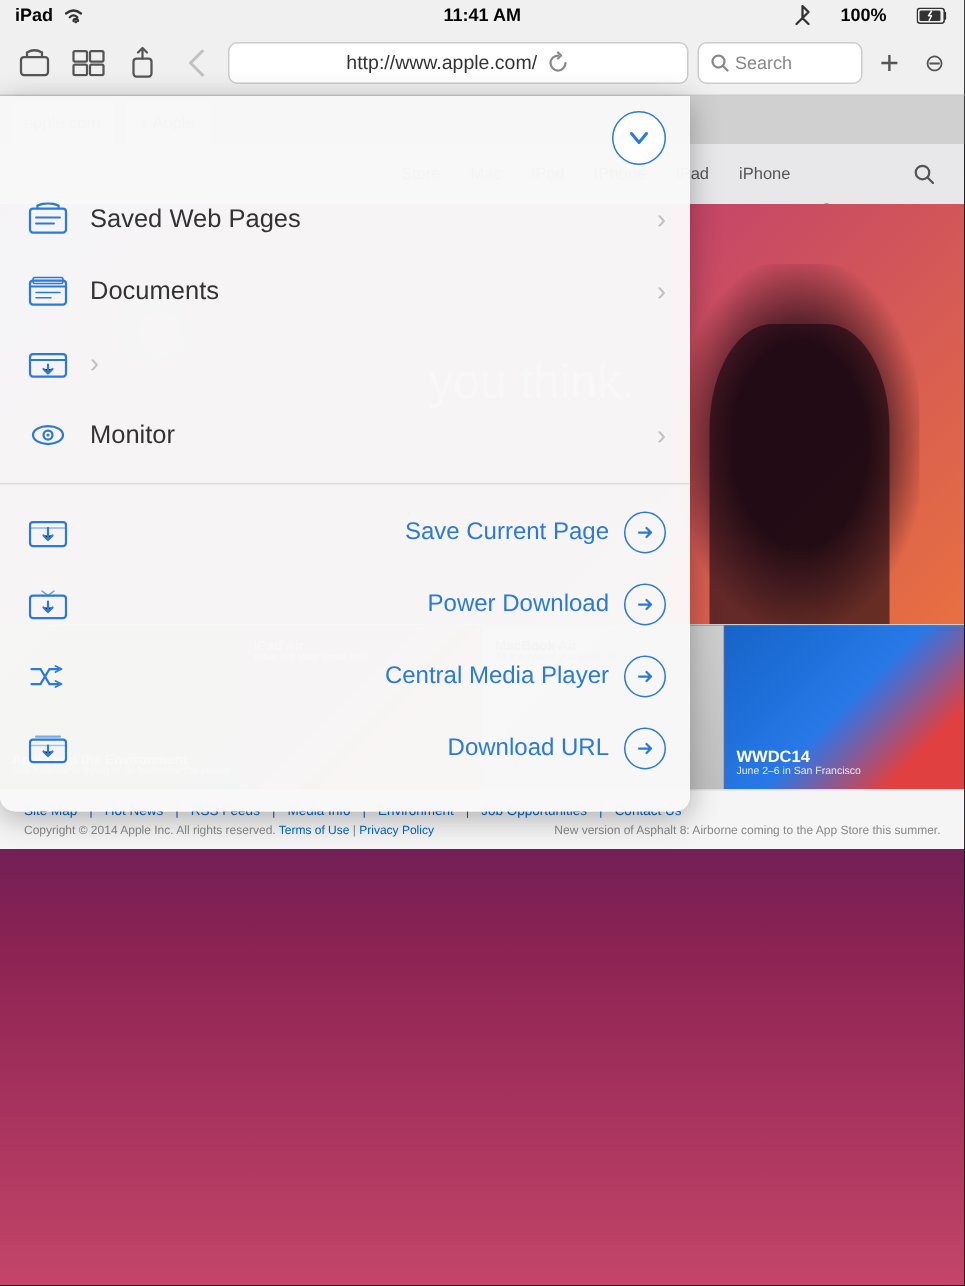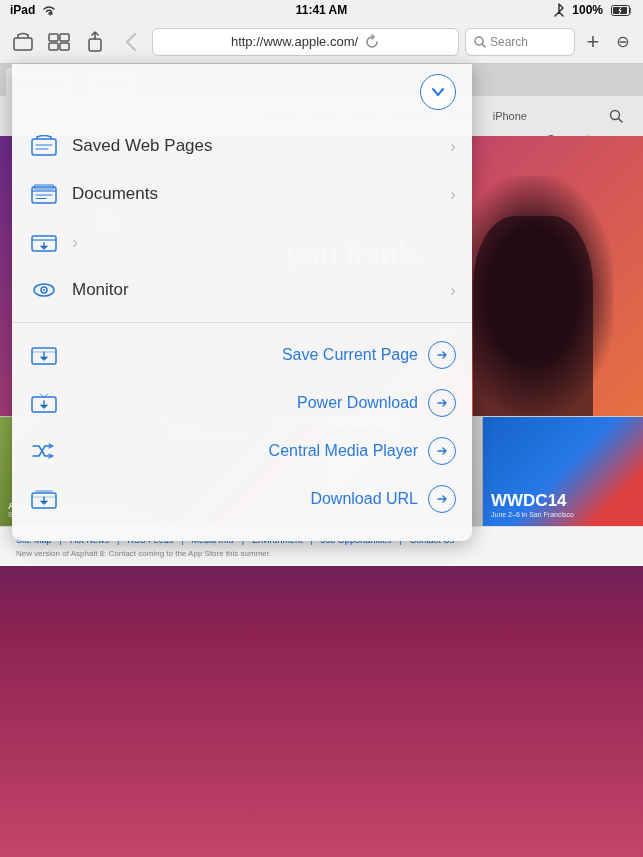--- a/index.html
+++ b/index.html
@@ -21,21 +21,21 @@
       display: flex;
       align-items: center;
       justify-content: space-between;
       padding: 0 10px;
       font-size: 12px;
       font-weight: 600;
       z-index: 100;
     }
     .status-bar-left { display: flex; align-items: center; gap: 6px; }
     .status-bar-center { position: absolute; left: 50%; transform: translateX(-50%); }
-    .status-bar-right { display: flex; align-items: center; gap: 8px; }
+    .status-bar-right { display: flex; align-items: center; gap: 20px; }
 
     
     .browser-toolbar {
       position: absolute;
       top: 20px; left: 0; right: 0;
       height: 44px;
       background: #f0f0f0;
       display: flex;
       align-items: center;
       padding: 0 8px;
@@ -189,21 +189,21 @@
       display: flex;
       justify-content: space-between;
       font-size: 8px;
       color: #888;
     }
 
     
     .dropdown-overlay {
       position: absolute;
       top: 64px;
-      left: 12px;
+      left: 0;
       width: 460px;
       background: rgba(248,248,248,0.98);
       border-radius: 0 0 10px 10px;
       box-shadow: 0 4px 20px rgba(0,0,0,0.3);
       z-index: 200;
       padding-bottom: 10px;
     }
 
     
     .dropdown-arrow-btn {
@@ -434,21 +434,21 @@
         </div>
       </div>
       <div class="promo-item promo-bg-3" style="flex:1;position:relative;overflow:hidden;border-right:1px solid #aaa;">
         <div style="position:absolute;top:8px;left:8px;">
           <div style="color:#333;font-size:9px;font-weight:700;">MacBook Air</div>
           <div style="color:#555;font-size:7px;">All the power you want. All day long.</div>
         </div>
       </div>
       <div class="promo-item promo-bg-4" style="flex:1;position:relative;overflow:hidden;">
         <div style="position:absolute;bottom:8px;left:8px;">
-          <div style="color:#fff;font-size:17px;font-weight:600;">WWDC14</div>
+          <div style="color:#fff;font-size:11px;font-weight:600;">WWDC14</div>
           <div style="color:rgba(255,255,255,0.85);font-size:7px;">June 2–6 in San Francisco</div>
         </div>
       </div>
     </div>
 
     <div class="apple-footer">
       <div class="footer-links">
         <span>Site Map</span>
         <span>|</span>
         <span>Hot News</span>
@@ -457,21 +457,26 @@
         <span>|</span>
         <span>Media Info</span>
         <span>|</span>
         <span>Environment</span>
         <span>|</span>
         <span>Job Opportunities</span>
         <span>|</span>
         <span>Contact Us</span>
       </div>
       <div class="footer-bottom">
-        <span>New version of Asphalt 8: Contact coming to the App Store this summer.</span>
+        <span>
+          Copyright © 2014 Apple Inc. All rights reserved.
+          <span style="color:#0066cc;">Terms of Use</span> |
+          <span style="color:#0066cc;">Privacy Policy</span>
+        </span>
+        <span>New version of Asphalt 8: Airborne coming to the App Store this summer.</span>
       </div>
     </div>
   </div>
 </div>
 
 <div class="dropdown-overlay">
 
   <div class="dropdown-arrow-btn">
     <svg width="14" height="14" viewBox="0 0 14 14">
       <path d="M2 4 L7 10 L12 4" fill="none" stroke="#2a7adb" stroke-width="2" stroke-linecap="round" stroke-linejoin="round"></path>

